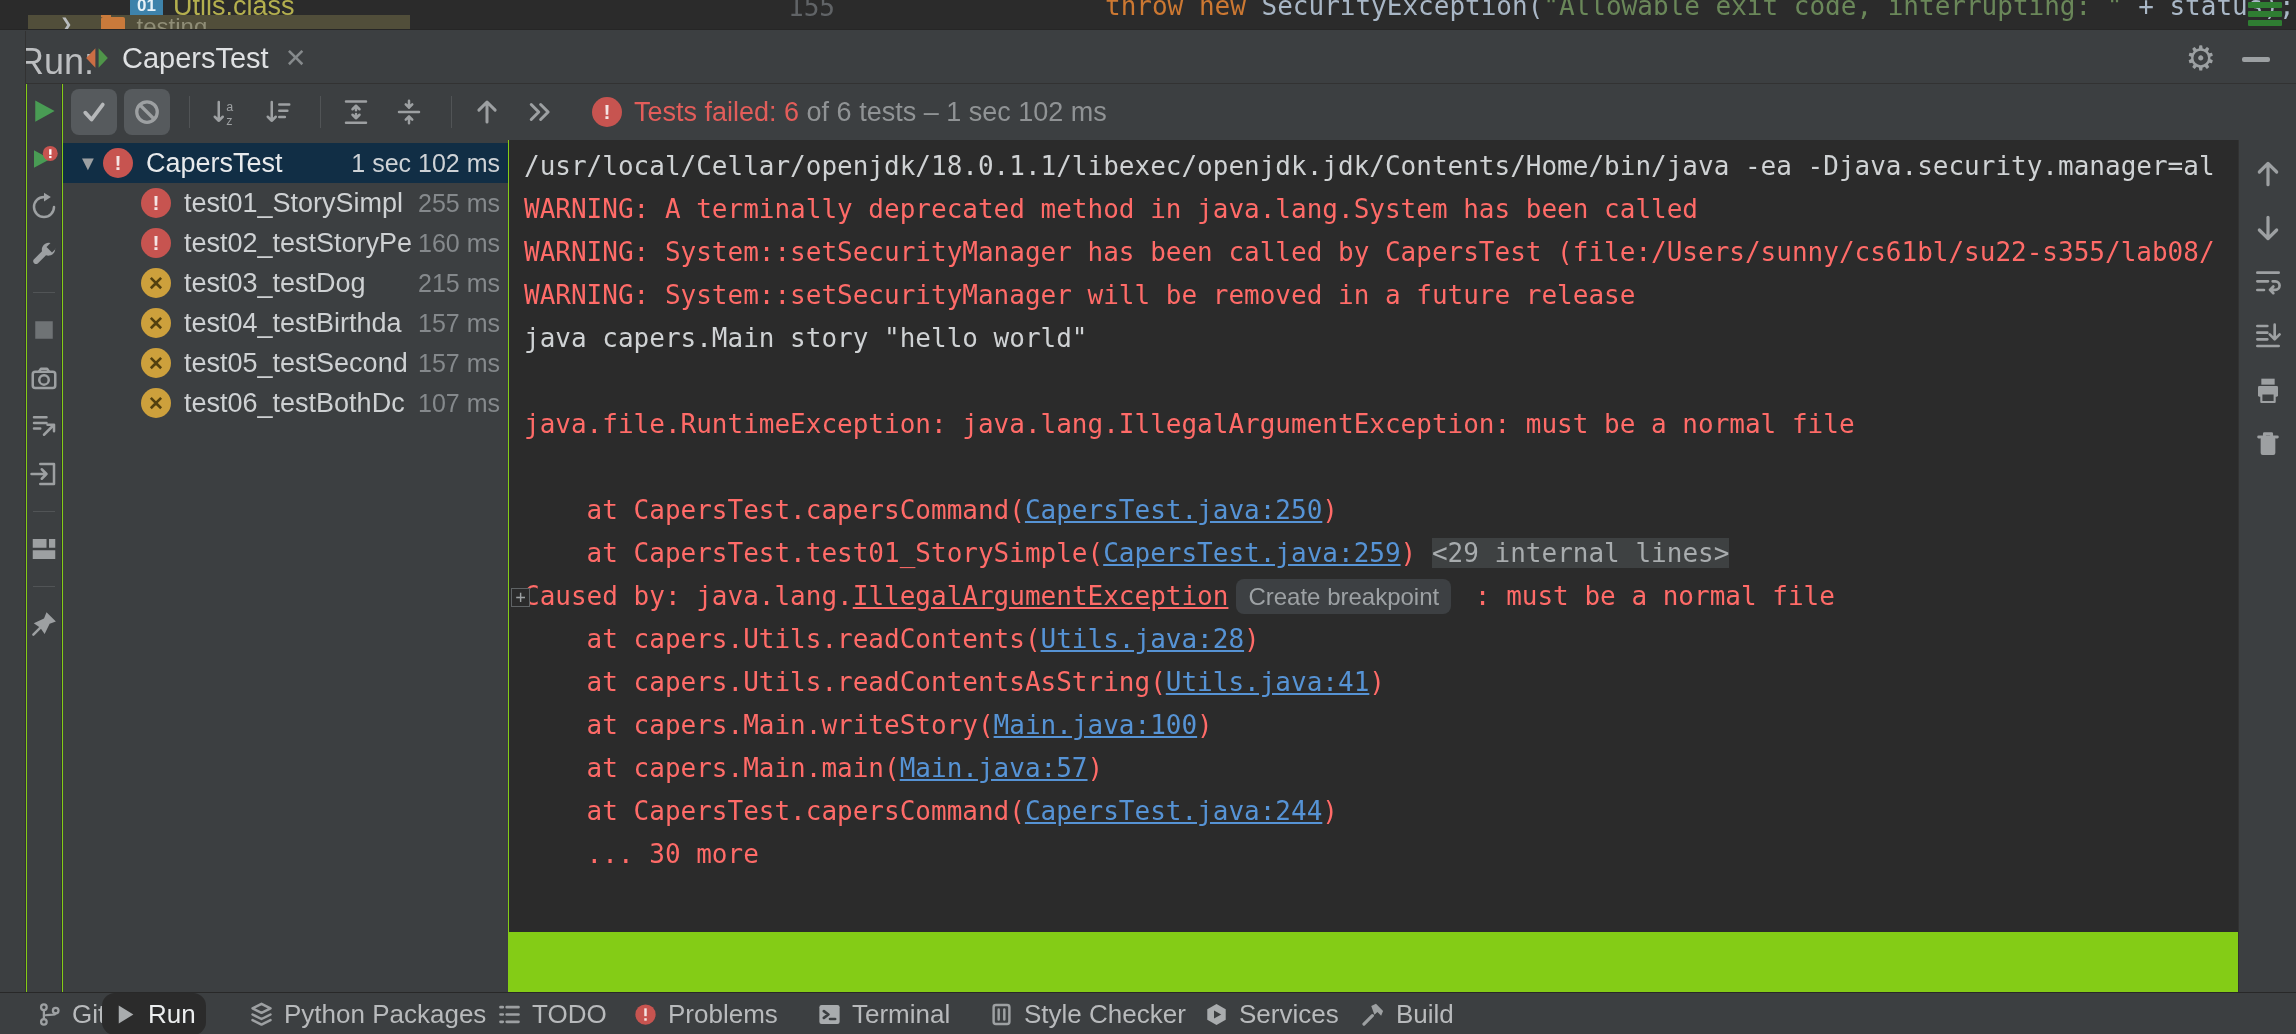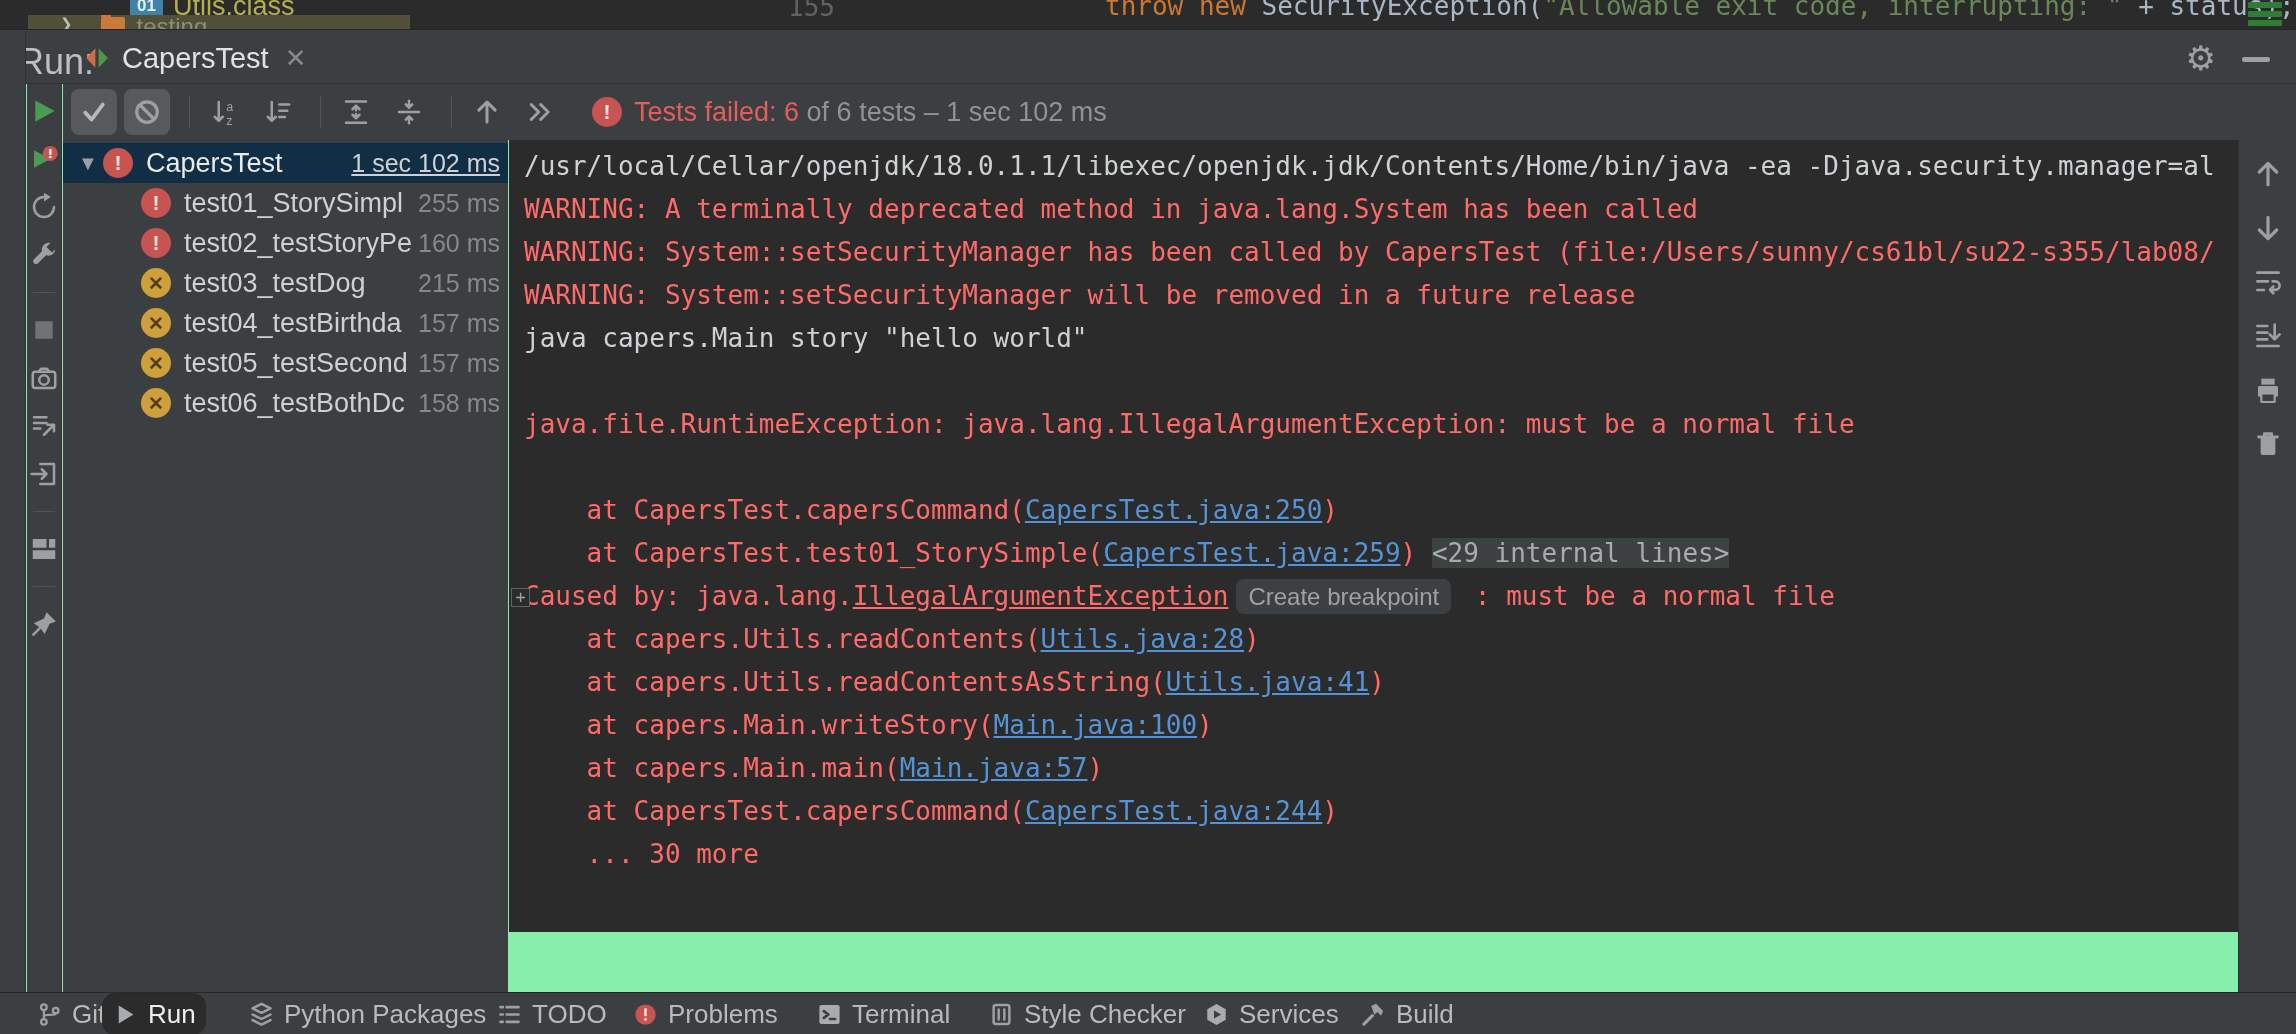--- a/index.html
+++ b/index.html
@@ -1,19 +1,19 @@
 <!DOCTYPE html>
 <html><head>
 <meta charset="utf-8">
 <style>
   * { margin:0; padding:0; box-sizing:border-box; }
   html,body { background:#2b2b2b; }
   #app {
     position:relative; width:2296px; height:1034px; overflow:hidden;
-    background:#86efac; font-family:"Liberation Sans", sans-serif;
+    background:#84cc16; font-family:"Liberation Sans", sans-serif;
     color:#bbbdbf; -webkit-font-smoothing:antialiased;
   }
   
   .editor-strip { position:absolute; left:0; top:0; width:2296px; height:30px; background:#2b2b2b; overflow:hidden; border-bottom:1px solid #262626; }
   .utils-tab { position:absolute; left:130px; top:-14px; height:40px; display:flex; align-items:center; gap:10px; }
   .class-badge { display:inline-block; background:#3e83ab; color:#e8f2f8; font-size:17px; font-weight:bold; padding:3px 7px; border-radius:2px; }
   .utils-title { color:#b4af4e; font-size:27px; }
   .proj-row { position:absolute; left:28px; top:15px; width:382px; height:15px; background:#514e3a; display:flex; align-items:flex-start; overflow:hidden; }
   .proj-chevron { color:#b9bcbe; font-size:15px; margin-left:32px; transform:rotate(0deg); }
   .folder-icon { display:inline-block; width:24px; height:16px; background:#c97a3b; border-radius:2px; margin-left:28px; position:relative; top:2px; }
@@ -49,21 +49,21 @@
   .err-circle { display:inline-flex; width:30px; height:30px; border-radius:50%; background:#c75450; color:#f4e3e2; align-items:center; justify-content:center; font-weight:bold; font-size:21px; flex:none; }
   .ign-circle { display:inline-flex; width:30px; height:30px; border-radius:50%; background:#cda03c; color:#53400f; align-items:center; justify-content:center; font-weight:bold; font-size:19px; flex:none; }
   
   .test-tree { position:absolute; left:63px; top:140px; width:445px; height:852px; background:#3c3f41; padding-top:3px; }
   .tree-row { height:40px; display:flex; align-items:center; font-size:27px; color:#ced1d3; }
   .tree-row.selected { background:#112e45; }
   .tree-chevron { width:30px; margin-left:10px; color:#9da0a2; font-size:20px; text-align:center; }
   .tree-row .name { margin-left:13px; white-space:nowrap; overflow:hidden; flex:1 1 auto; }
   .tree-row.selected .name { color:#e8eaec; }
   .tree-row .time { flex:none; color:#85898c; font-size:25px; padding:0 8px 0 4px; text-align:right; }
-  .tree-row.selected .time { color:#ced2d6;text-decoration:underline; }
+  .tree-row.selected .time { color:#ced2d6; }
   .tree-indent { width:78px; flex:none; }
   
   .console { position:absolute; left:509px; top:140px; width:1729px; height:792px; background:#2b2b2b; overflow:hidden; }
   .console-inner { position:absolute; left:15px; top:5px; right:0; font-family:"DejaVu Sans Mono", monospace; font-size:26px; }
   .console-line { height:43px; line-height:43px; white-space:pre; }
   .seg-out { color:#cfd2d4; }
   .seg-err { color:#ff6b68; }
   .seg-link { color:#5693d5; text-decoration:underline; cursor:pointer; }
   .seg-err-u { color:#ff6b68; text-decoration:underline; }
   .seg-fold { background:#3e4142; color:#a8acae; }
@@ -276,21 +276,21 @@
       <div class="tree-row">
         <span class="tree-indent"></span>
         <span class="ign-circle">✕</span>
         <span class="name">test05_testSecond</span>
         <span class="time">157 ms</span>
       </div>
       <div class="tree-row">
         <span class="tree-indent"></span>
         <span class="ign-circle">✕</span>
         <span class="name">test06_testBothDc</span>
-        <span class="time">158 ms</span>
+        <span class="time">107 ms</span>
       </div>
     </div>
 
   <div class="console">
     <div class="console-inner">
         <div class="console-line"><span class="seg-out">/usr/local/Cellar/openjdk/18.0.1.1/libexec/openjdk.jdk/Contents/Home/bin/java -ea -Djava.security.manager=al</span></div>
         <div class="console-line"><span class="seg-err">WARNING: A terminally deprecated method in java.lang.System has been called</span></div>
         <div class="console-line"><span class="seg-err">WARNING: System::setSecurityManager has been called by CapersTest (file:/Users/sunny/cs61bl/su22-s355/lab08/</span></div>
         <div class="console-line"><span class="seg-err">WARNING: System::setSecurityManager will be removed in a future release</span></div>
         <div class="console-line"><span class="seg-out">java capers.Main story "hello world"</span></div>

